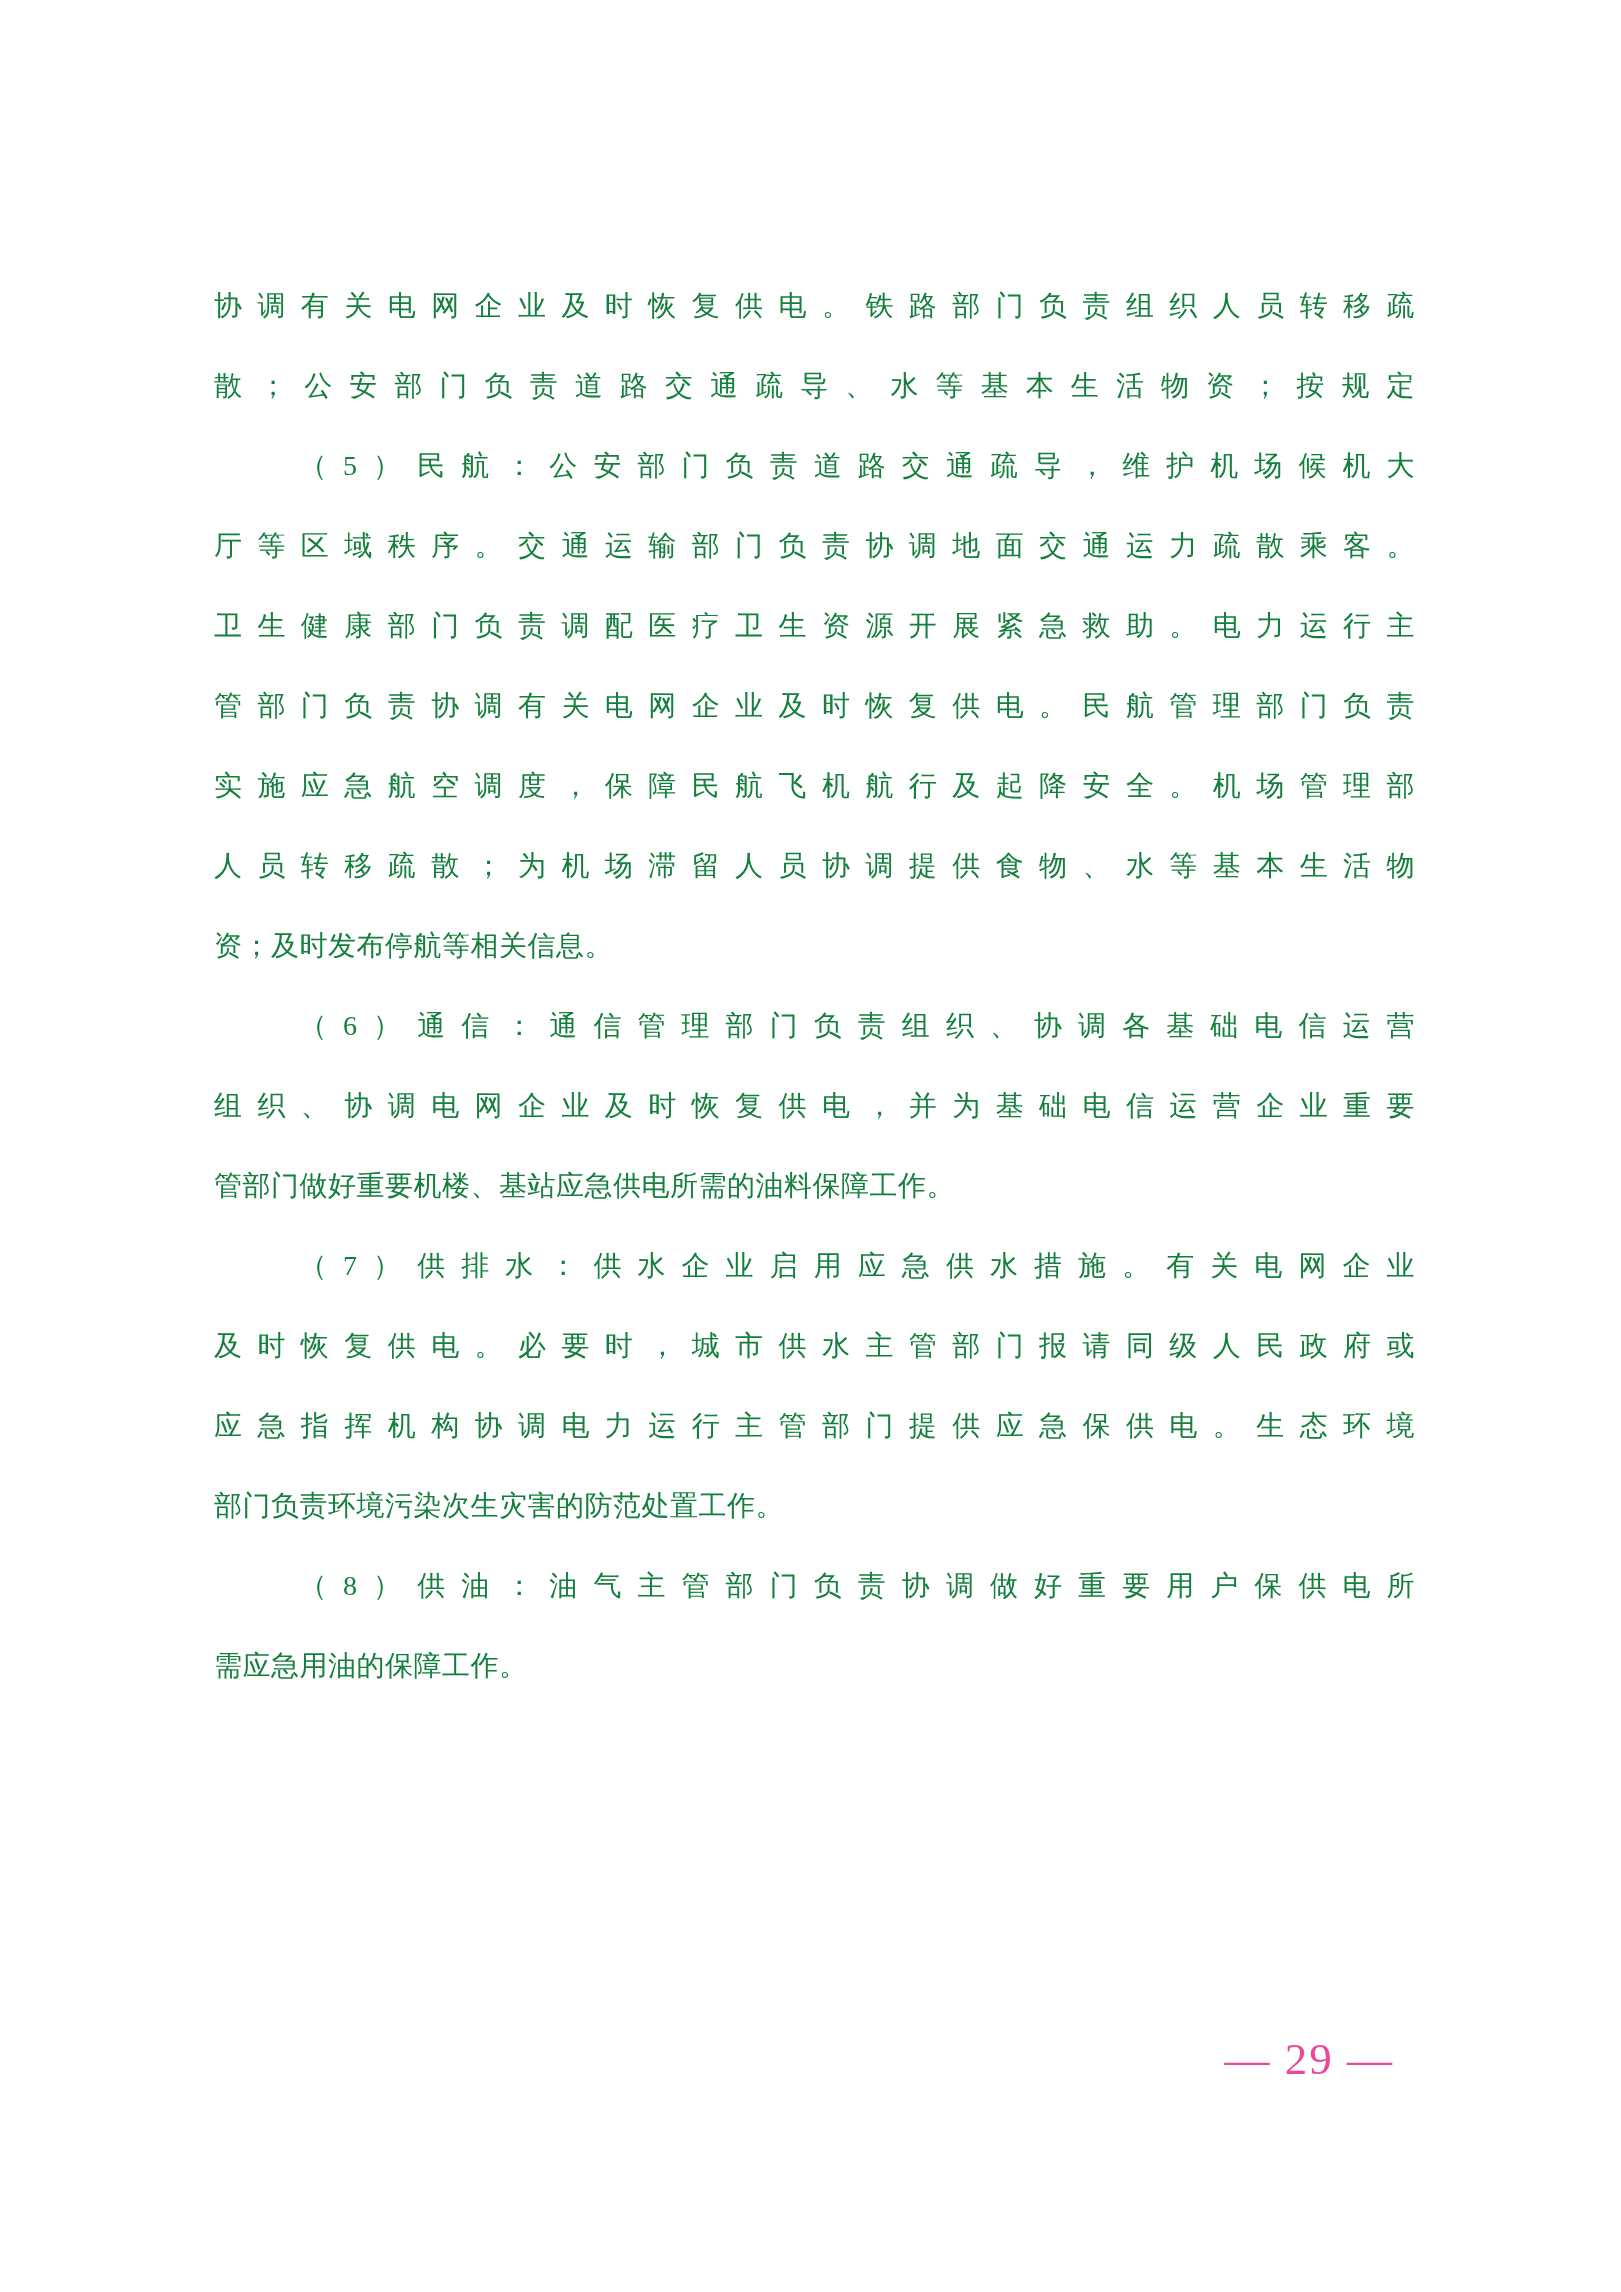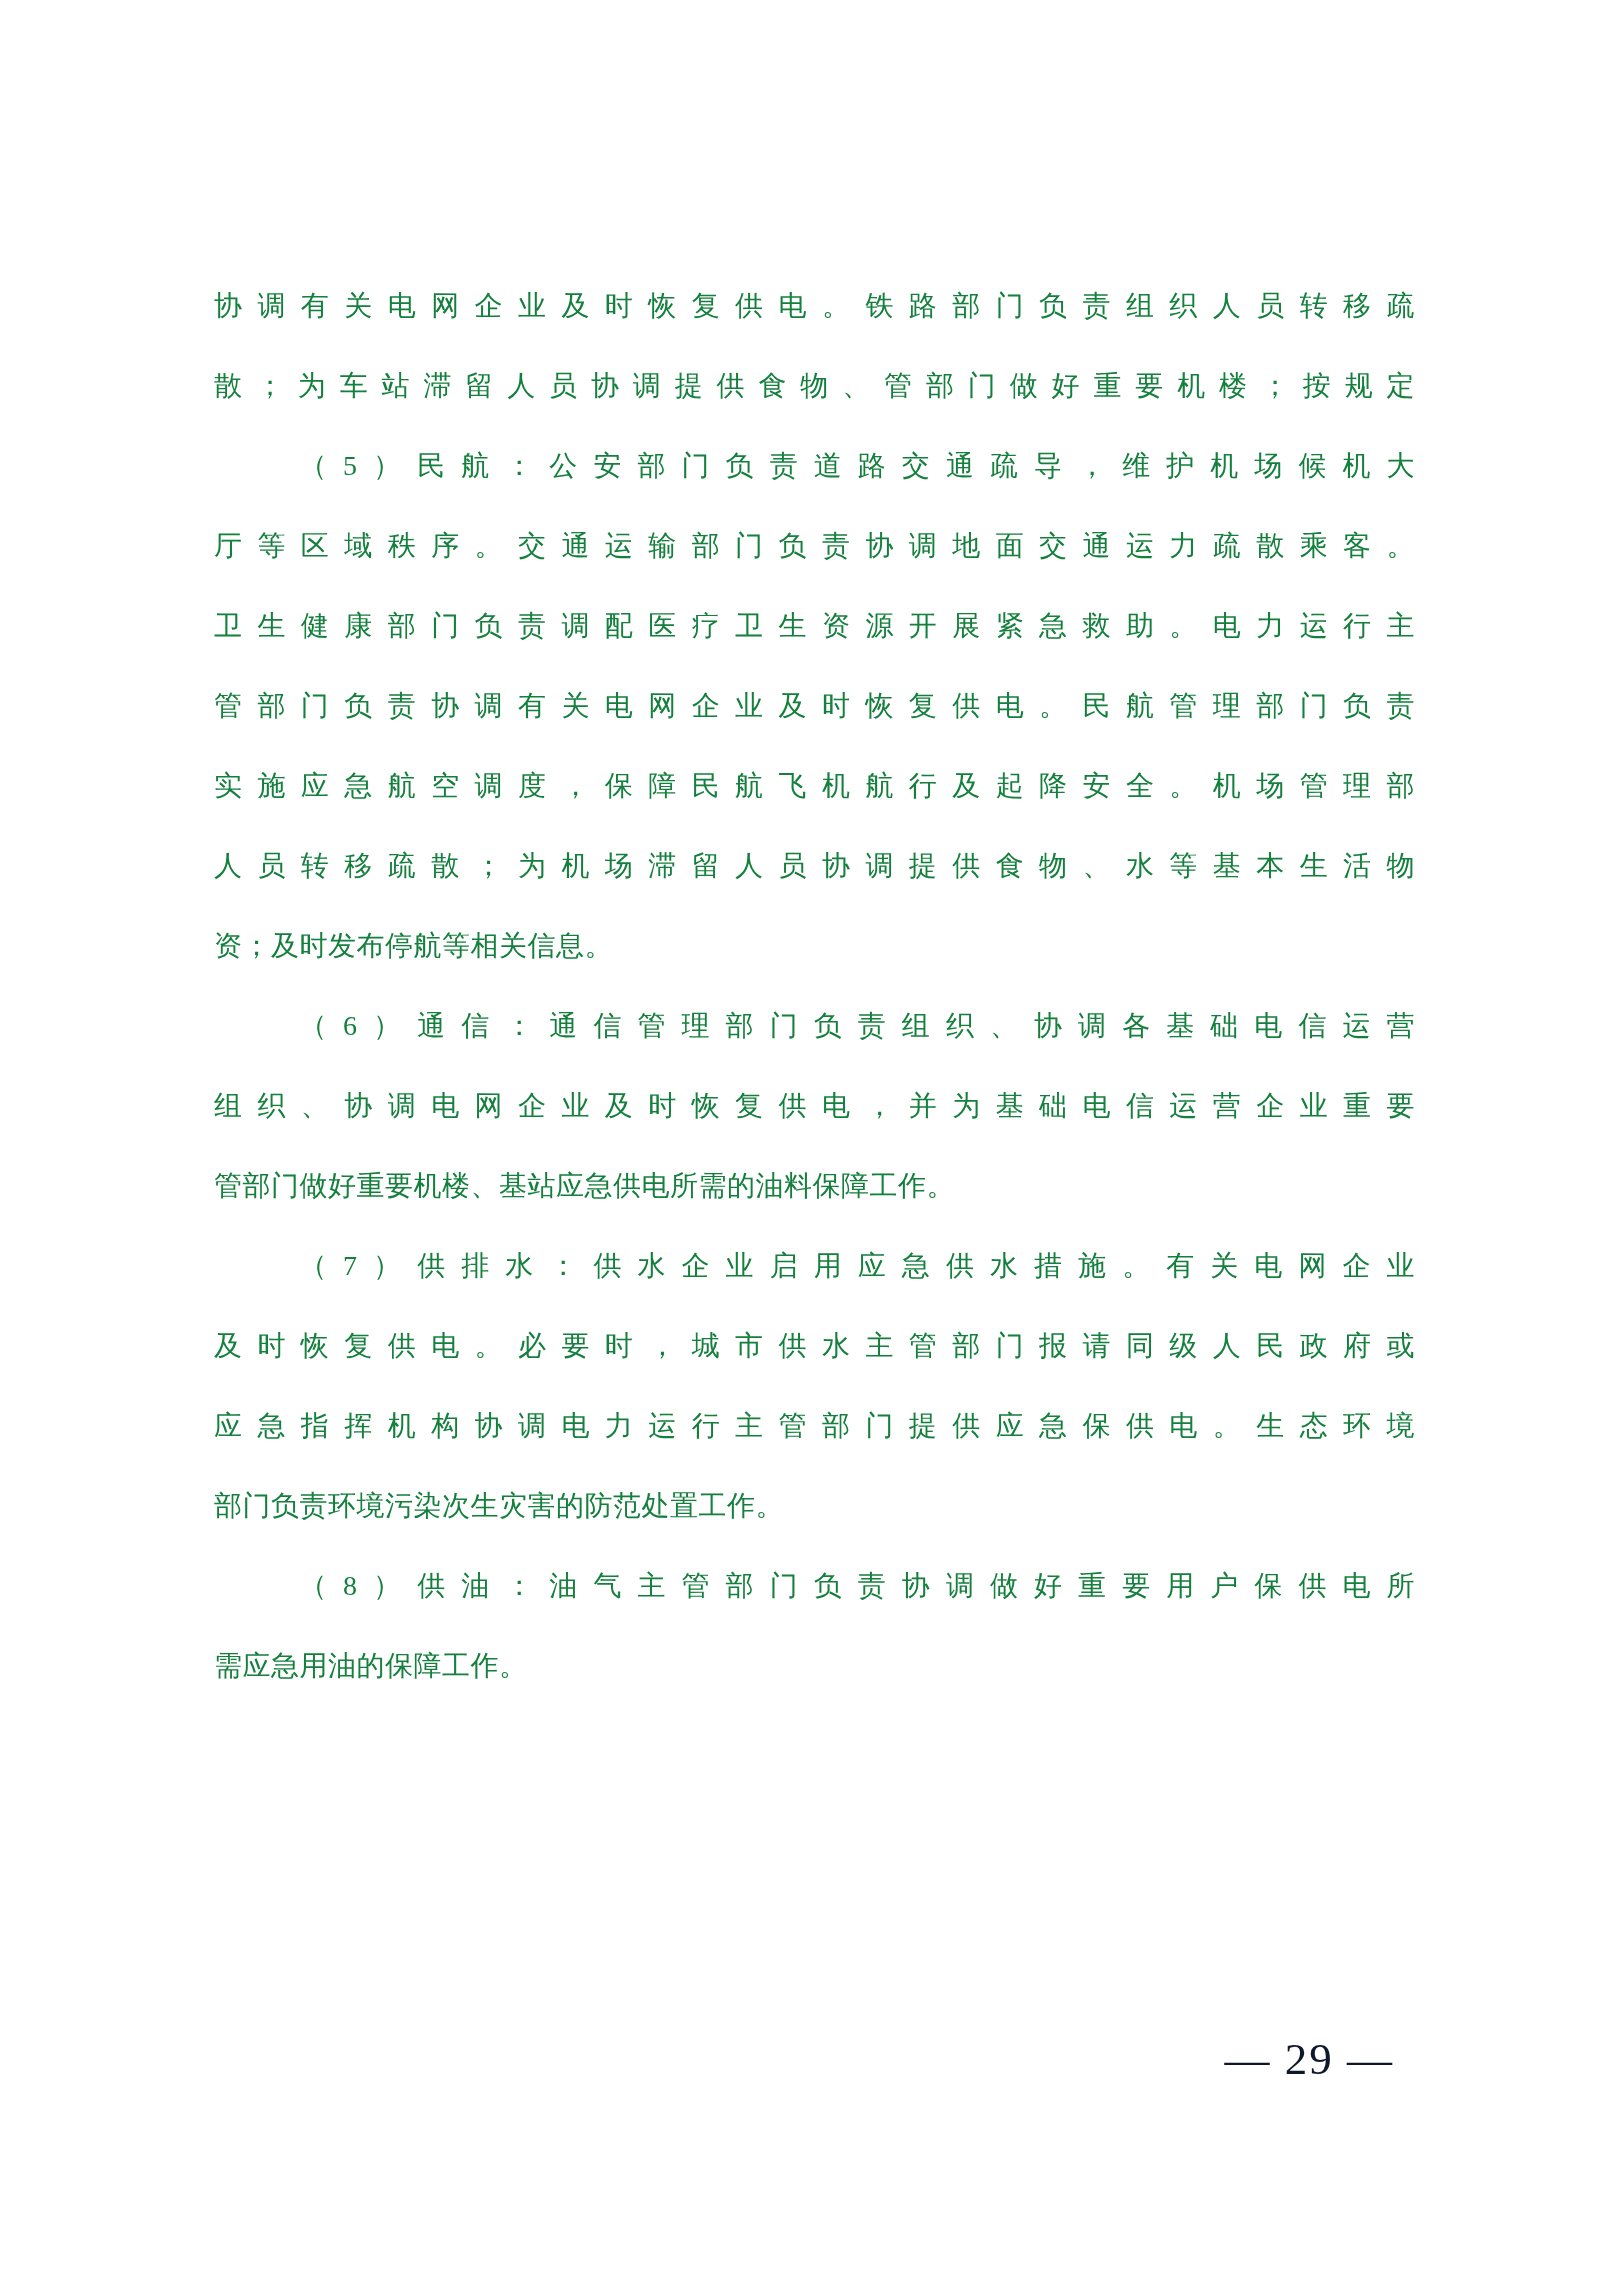--- a/index.html
+++ b/index.html
@@ -41,33 +41,33 @@
   .line.indent {
     text-indent: 85px;
   }
   .page-number {
     position: absolute;
     top: 2037px;
     right: 227px;
     font-family: "Liberation Serif", serif;
     font-size: 45px;
     line-height: 45px;
-    color: #0f172a;
+    color: #ec4899;
     letter-spacing: 2px;
     white-space: nowrap;
     margin-left: 32px;
   }
 </style>
 </head>
 <body>
 
 <div class="paper">
   <div class="content">
     <div class="line fill">协调有关电网企业及时恢复供电。铁路部门负责组织人员转移疏</div>
-    <div class="line fill">散；为车站滞留人员协调提供食物、管部门做好重要机楼；按规定</div>
+    <div class="line fill">散；公安部门负责道路交通疏导、水等基本生活物资；按规定</div>
     <div class="line fill indent">（5）民航：公安部门负责道路交通疏导，维护机场候机大</div>
     <div class="line fill">厅等区域秩序。交通运输部门负责协调地面交通运力疏散乘客。</div>
     <div class="line fill">卫生健康部门负责调配医疗卫生资源开展紧急救助。电力运行主</div>
     <div class="line fill">管部门负责协调有关电网企业及时恢复供电。民航管理部门负责</div>
     <div class="line fill">实施应急航空调度，保障民航飞机航行及起降安全。机场管理部</div>
     <div class="line fill">人员转移疏散；为机场滞留人员协调提供食物、水等基本生活物</div>
     <div class="line">资；及时发布停航等相关信息。</div>
     <div class="line fill indent">（6）通信：通信管理部门负责组织、协调各基础电信运营</div>
     <div class="line fill">组织、协调电网企业及时恢复供电，并为基础电信运营企业重要</div>
     <div class="line">管部门做好重要机楼、基站应急供电所需的油料保障工作。</div>

